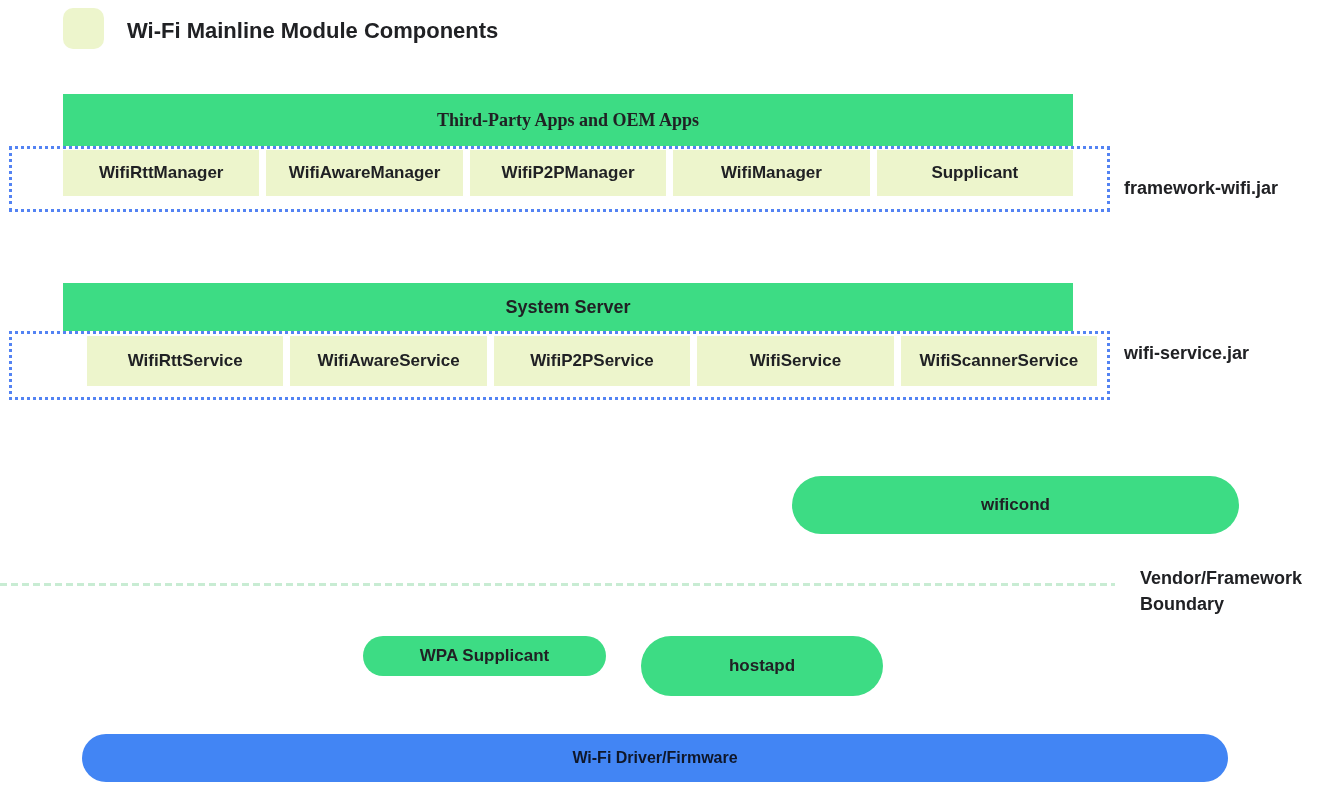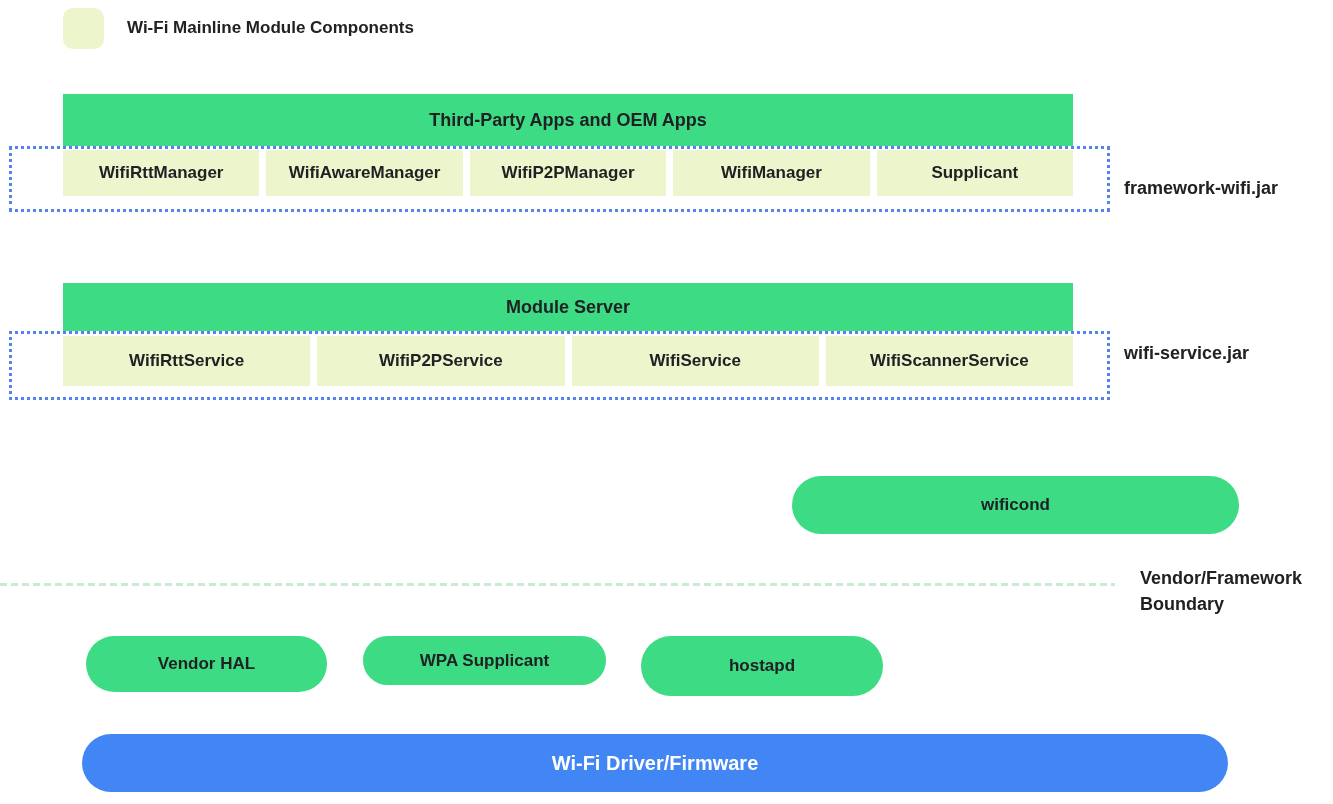--- a/index.html
+++ b/index.html
@@ -20,39 +20,39 @@
   .legend-swatch {
     position: absolute;
     left: 63px; top: 8px;
     width: 41px; height: 41px;
     border-radius: 10px;
     background: var(--pale, #edf5cc);
   }
   .legend-label {
     position: absolute;
     left: 127px; top: 18px;
-    font-size: 17px;
+    font-size: 22px;
     font-weight: bold;
     white-space: nowrap;
   }
 
   
   .green-header {
     position: absolute;
     left: 63px;
     width: 1010px;
     background: var(--green, #3ddc84);
     display: flex;
     align-items: center;
     justify-content: center;
     font-size: 18px;
     font-weight: bold;
     white-space: nowrap;
   }
-  .green-header.s1 { top: 94px;  height: 52px; }
+  .green-header.s1 { top: 94px;  height: 52px; font-family: Liberation Serif, serif; }
   .green-header.s2 { top: 283px; height: 48px; }
 
   
   .dotted-box {
     position: absolute;
     left: 9px;
     width: 1101px;
     border: 3px dotted var(--dotblue, #5383f3);
     background: transparent;
   }
@@ -61,21 +61,21 @@
 
   
   .box-row {
     position: absolute;
     left: 63px;
     width: 1010px;
     display: flex;
     gap: 7px;
   }
   .box-row.s1 { top: 150px; height: 46px; }
-  .box-row.s2 { top: 336px; height: 50px; }
+  .box-row.s2 { top: 336px; height: 50px; margin-left: 24px; }
   .pale-box {
     flex: 1 1 0;
     background: var(--pale, #edf5cc);
     display: flex;
     align-items: center;
     justify-content: center;
     font-size: 17px;
     font-weight: bold;
     white-space: nowrap;
   }
@@ -98,28 +98,28 @@
     border-radius: 30px;
     display: flex;
     align-items: center;
     justify-content: center;
     font-size: 17px;
     font-weight: bold;
     white-space: nowrap;
   }
   .pill.wificond   { left: 792px; top: 452px; width: 447px; height: 58px; margin-top: 24px; }
   .pill.vendor-hal { left: 86px;  top: 636px; width: 241px; height: 56px; }
-  .pill.wpa        { left: 363px; top: 636px; width: 243px; height: 49px; }
+  .pill.wpa        { left: 363px; top: 636px; width: 243px; height: 40px; }
   .pill.hostapd    { left: 641px; top: 636px; width: 242px; height: 60px; }
   .pill.driver {
     left: 82px; top: 734px;
-    width: 1146px; height: 58px;
+    width: 1146px; height: 48px;
     background: var(--blue, #4285f4);
-    color: #ffffff;
-    font-size: 20px;
+    color: #0f172a;
+    font-size: 16px;
     border-radius: 31px;
   }
 
   
   .boundary-line {
     position: absolute;
     left: 0; top: 583px;
     width: 1115px; height: 3px;
     background: repeating-linear-gradient(90deg,
       var(--mint, #c8ecd3) 0 7px, transparent 7px 11px);
@@ -145,34 +145,34 @@
   <div class="dotted-box s1"></div>
   <div class="box-row s1">
     <div class="pale-box">WifiRttManager</div>
     <div class="pale-box">WifiAwareManager</div>
     <div class="pale-box">WifiP2PManager</div>
     <div class="pale-box">WifiManager</div>
     <div class="pale-box">Supplicant</div>
   </div>
   <div class="jar-label s1">framework-wifi.jar</div>
 
-  <div class="green-header s2">Module Server</div>
+  <div class="green-header s2">System Server</div>
   <div class="dotted-box s2"></div>
   <div class="box-row s2">
     <div class="pale-box">WifiRttService</div>
+    <div class="pale-box">WifiAwareService</div>
     <div class="pale-box">WifiP2PService</div>
     <div class="pale-box">WifiService</div>
     <div class="pale-box">WifiScannerService</div>
   </div>
   <div class="jar-label s2">wifi-service.jar</div>
 
   <div class="pill wificond">wificond</div>
 
   <div class="boundary-line"></div>
   <div class="boundary-label">Vendor/Framework Boundary</div>
 
-  <div class="pill vendor-hal">Vendor HAL</div>
   <div class="pill wpa">WPA Supplicant</div>
   <div class="pill hostapd">hostapd</div>
 
   <div class="pill driver">Wi-Fi Driver/Firmware</div>
 
 </div>
 
 </body></html>

